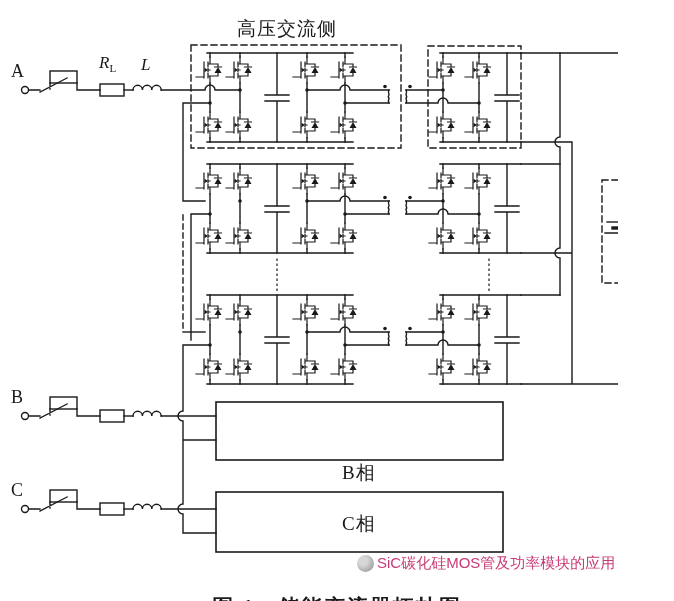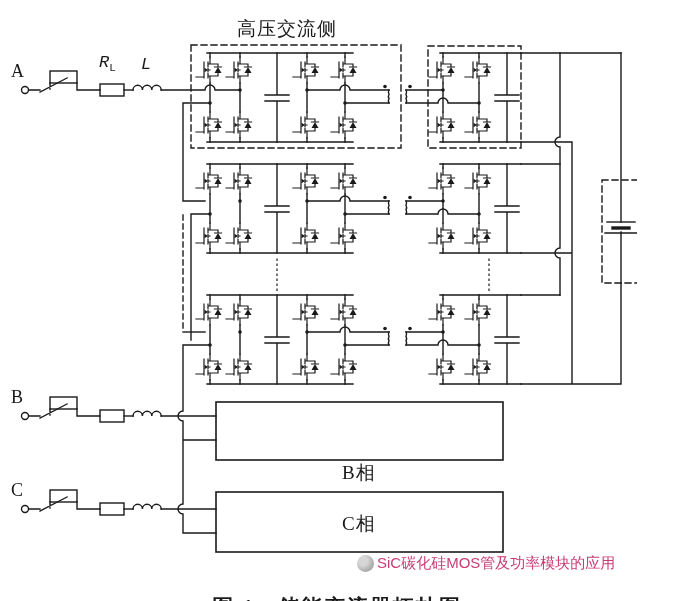--- a/index.html
+++ b/index.html
@@ -1,22 +1,22 @@
 <!DOCTYPE html>
 <html><head>
 <meta charset="utf-8">
 <style>
   html,body{margin:0;padding:0;background:#ffffff;}
   #stage{position:relative;width:618px;height:601px;background:#ffffff;overflow:hidden;
-         font-family:"Liberation Sans",sans-serif;color:#1a1a1a;padding-left:19px;}
+         font-family:"Liberation Sans",sans-serif;color:#1a1a1a;}
   #circuit-svg{position:absolute;left:0;top:0;}
   .lbl{position:absolute;white-space:nowrap;color:#1a1a1a;}
   .cjk{font-family:"Liberation Serif",serif;font-size:19px;letter-spacing:1px;}
   .node-lbl{font-family:"Liberation Serif",serif;font-size:18px;}
-  .comp-lbl{font-family:Liberation Mono, monospace;font-style:italic;font-size:17px;}
+  .comp-lbl{font-family:Liberation Serif, serif;font-style:italic;font-size:17px;}
   .comp-lbl sub{font-style:normal;font-size:11px;}
   .vert{writing-mode:vertical-rl;text-orientation:upright;letter-spacing:5px;}
   #caption{left:0;top:561px;width:674px;text-align:center;
            font-family:"Liberation Serif",serif;font-weight:bold;font-size:21px;letter-spacing:2px;margin-top:32px;}
   #watermark{left:357px;top:554px;display:flex;align-items:center;gap:3px;
              color:#be185d;opacity:.85;font-size:15px;font-family:"Liberation Sans",sans-serif;}
   #wm-logo{display:inline-block;width:17px;height:17px;border-radius:50%;
            background:radial-gradient(circle at 35% 35%, #cfcfcf 0 30%, #9a9a9a 70%);flex:0 0 auto;}
 </style>
 </head>

